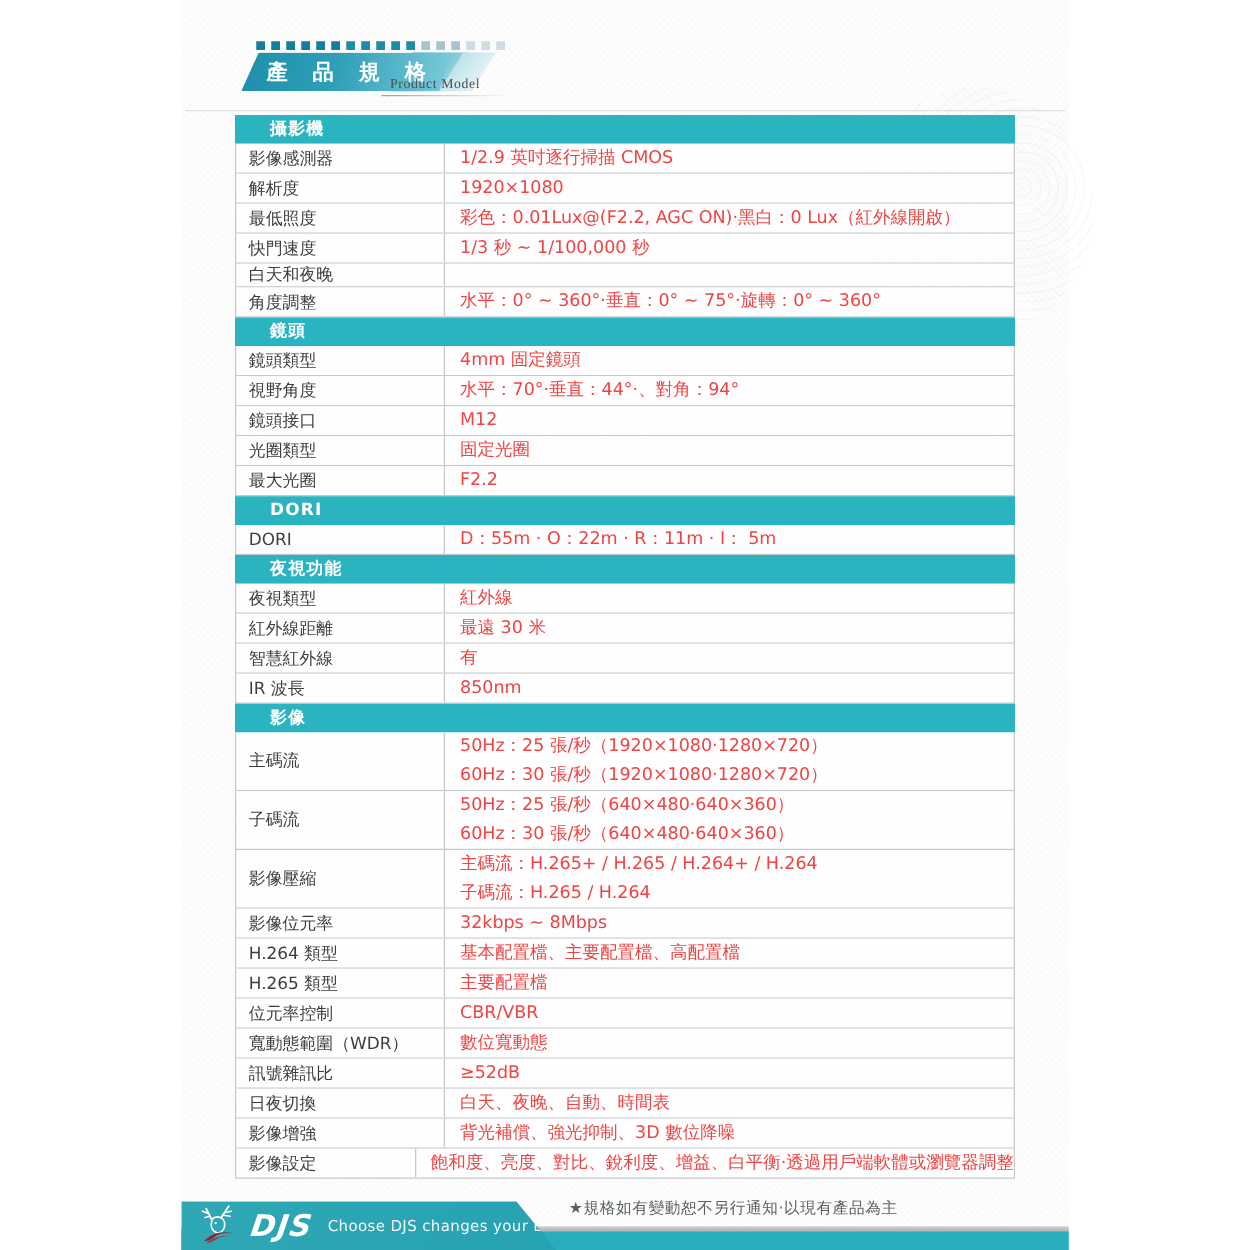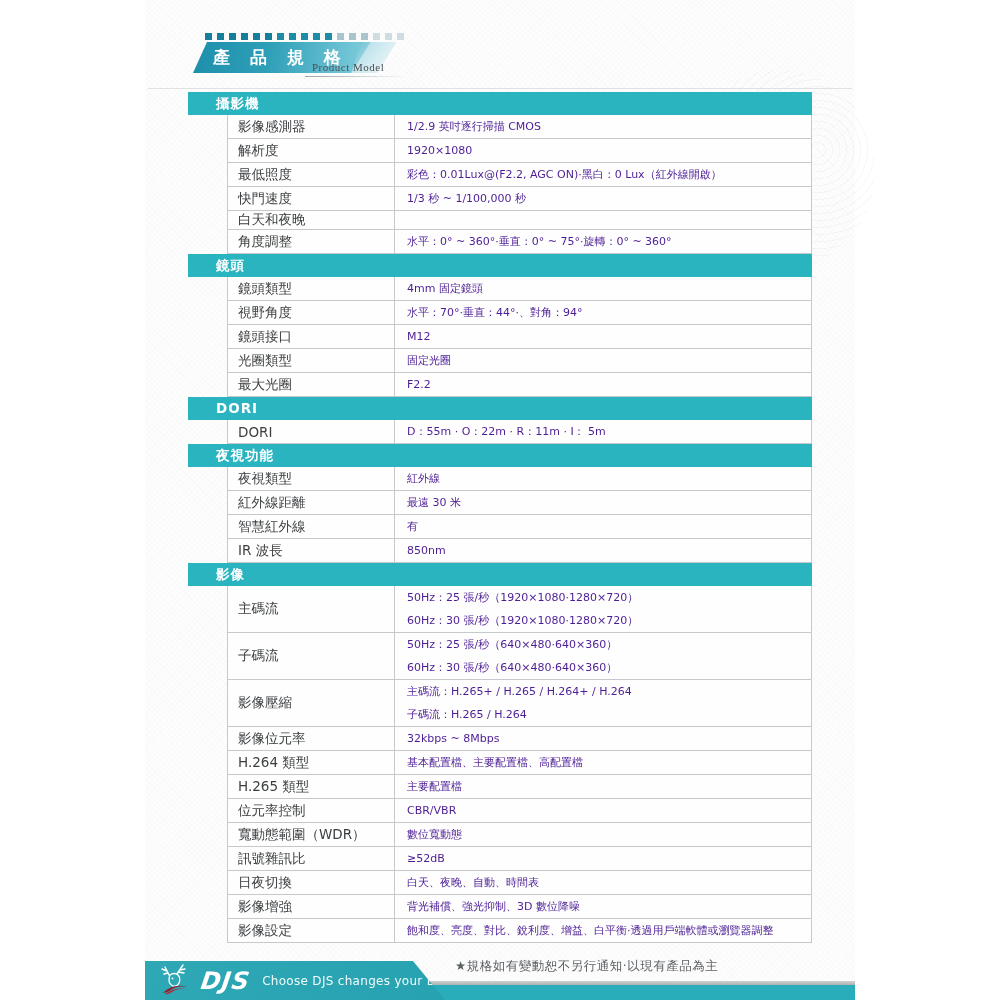--- a/index.html
+++ b/index.html
@@ -57,28 +57,28 @@
     background:linear-gradient(90deg,#9aa4a8,rgba(154,164,168,0)); }
   .hdr-rule { position:absolute; left:3px; right:3px; top:88px; height:1px; background:#dde2e4; }
 
   
   .spec-table { position:absolute; left:43px; top:92px; width:624px; }
   .sec-header {
     height:23px; line-height:23px; background:#2ab4c0; color:#ffffff;
     font-weight:bold; font-size:13.5px; padding-left:28px; letter-spacing:1px;
   }
   .row { display:flex; background:#fefefe; border-bottom:1px solid #c5c9cb; }
-  .row { border-left:1px solid #c5c9cb; border-right:1px solid #c5c9cb;margin-left:39px; }
+  .row { border-left:1px solid #c5c9cb; border-right:1px solid #c5c9cb; }
   .cell-label {
     width:167px; border-right:1px solid #c5c9cb; padding-left:10px;
     display:flex; align-items:center; font-size:13.5px; color:#3b3e40;
   }
   .cell-value {
     flex:1; padding-left:12px; display:flex; flex-direction:column; justify-content:center;
-    font-size:11px; color:#4c1d95;
+    font-size:14px; color:#ef4444;
   }
   .val-line { height:23px; line-height:23px; white-space:nowrap; }
 
   
   .foot-note {
     position:absolute; left:310px; top:958px; font-size:12.5px; color:#5a5f62;
     letter-spacing:.5px; white-space:nowrap;
   }
   .foot-grayline { position:absolute; left:0; top:981px; width:100%; height:4px;
     background:linear-gradient(#cfd1d2,#aeb1b2); }

